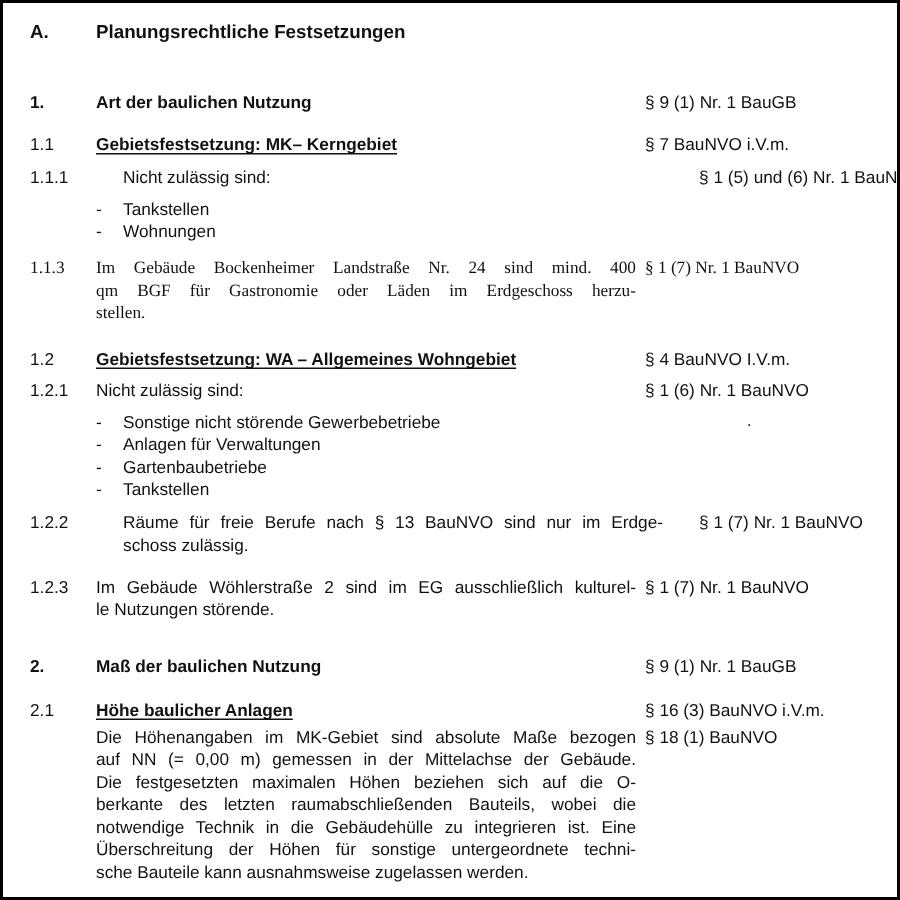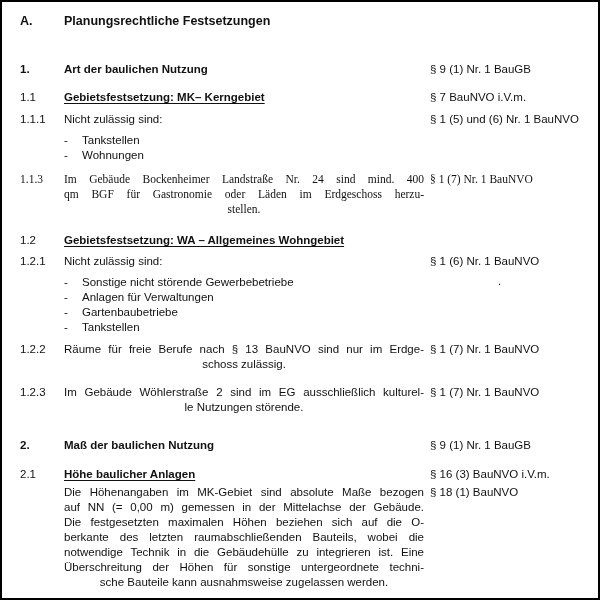--- a/index.html
+++ b/index.html
@@ -12,29 +12,29 @@
     padding: 12px 10px 0 18px;
     position: relative; overflow: hidden;
   }
   .row { display: grid; grid-template-columns: 44px 360px 1fr; align-items: start; }
   .num { white-space: nowrap; }
   .ref { padding-left: 6px; white-space: nowrap; }
   .bold { font-weight: bold; }
   .section-head { font-size: 12.5px; }
   .uline { text-decoration: underline; text-underline-offset: 2px; font-weight: bold; }
   .jline { text-align: justify; text-align-last: justify; }
-  .lastline { text-align: center; }
+  .lastline { text-align: left; }
   .bullets { grid-column: 2; }
   .bullet { display: flex; }
   .bullet .dash { width: 18px; flex: 0 0 18px; }
   
   .mt33 { margin-top: 33px; }  .mt28 { margin-top: 16px; }
   .mt23 { margin-top: 23px; }  .mt14 { margin-top: 14px; }
   .mt13 { margin-top: 13px; }  .mt9  { margin-top: 9px; font-family: Liberation Serif, serif; }
-  .mt7  { margin-top: 7px; }   .mt6  { margin-top: 6px; }
+  .mt7  { margin-top: 7px; gap: 18px; }   .mt6  { margin-top: 6px; }
   .mt3  { margin-top: 3px; }
   .artifact-dot { position: absolute; left: 496px; top: 272px; font-size: 11px; }
 </style>
 </head>
 <body>
 
 <div class="page">
 
   <div class="row bold section-head">
     <div class="num">A.</div>
@@ -80,20 +80,21 @@
       <div class="jline">Im Gebäude Bockenheimer Landstraße Nr. 24 sind mind. 400</div>
       <div class="jline">qm BGF für Gastronomie oder Läden im Erdgeschoss herzu-</div>
       <div class="lastline">stellen.</div>
     </div>
     <div class="ref">§ 1 (7) Nr. 1 BauNVO</div>
   </div>
 
   <div class="row mt28">
     <div class="num">1.2</div>
     <div><span class="uline">Gebietsfestsetzung: WA  – Allgemeines Wohngebiet</span></div>
+    <div class="ref">§ 4 BauNVO I.V.m.</div>
   </div>
 
   <div class="row mt6">
     <div class="num">1.2.1</div>
     <div>Nicht zulässig sind:</div>
     <div class="ref">§ 1 (6) Nr. 1 BauNVO</div>
   </div>
   <div class="row mt6">
     <div class="num"></div>
     <div class="bullets">

